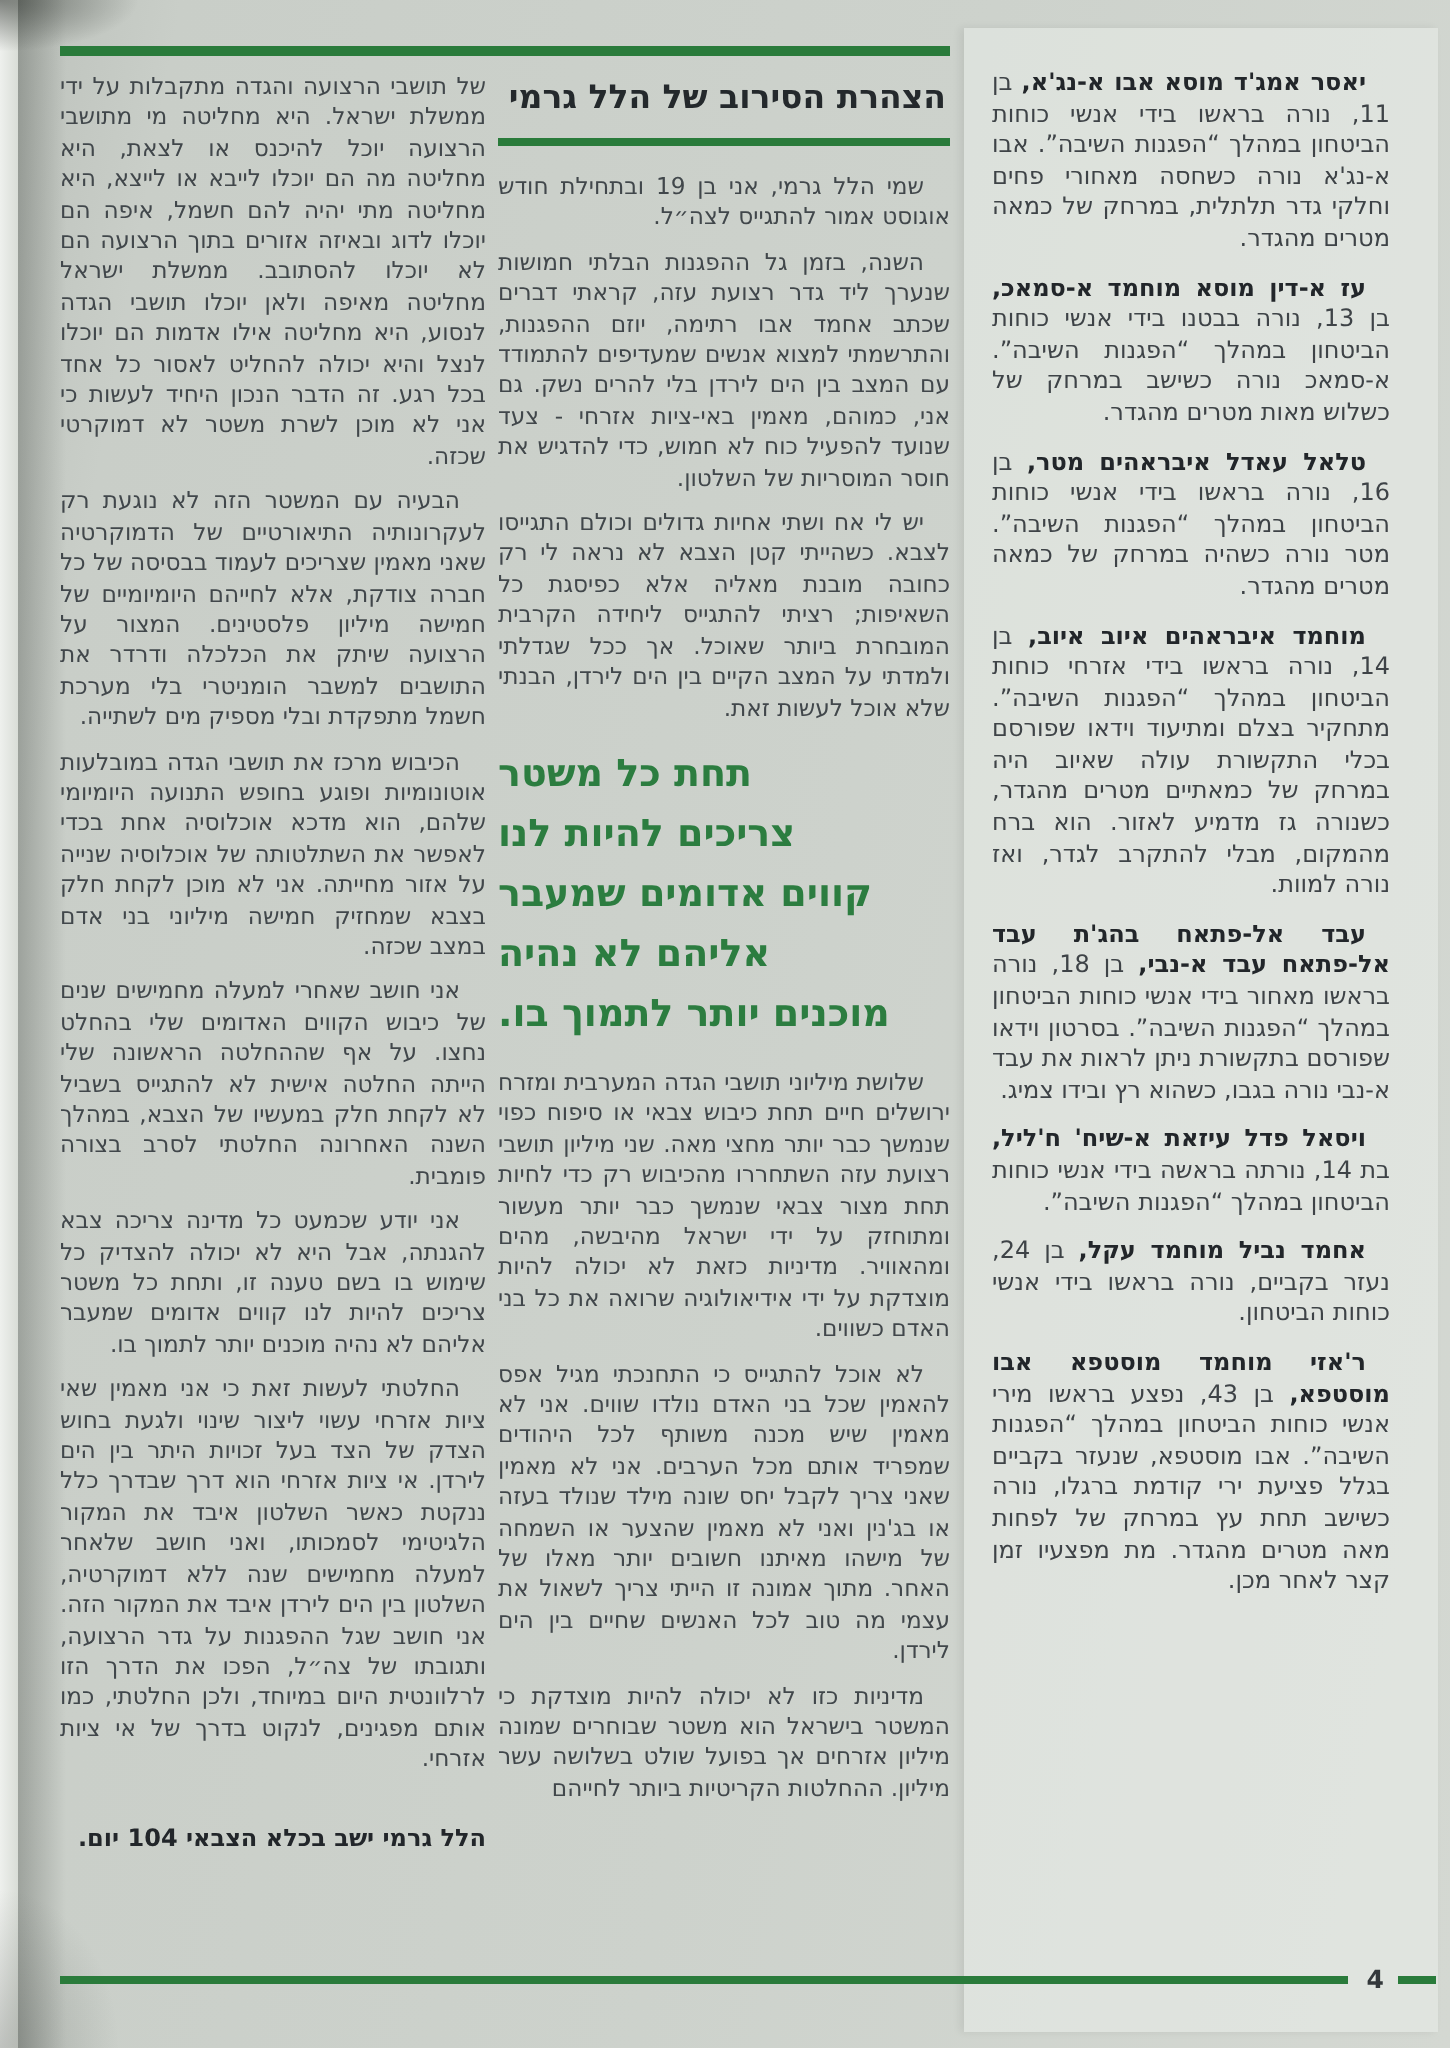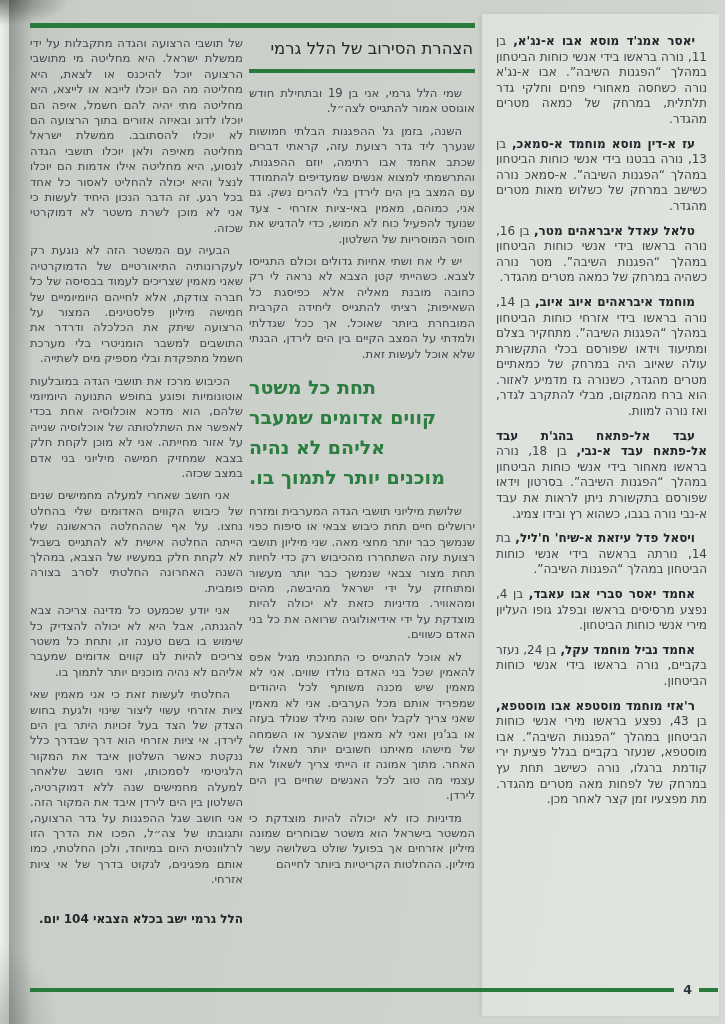--- a/index.html
+++ b/index.html
@@ -24,38 +24,38 @@
     background:radial-gradient(ellipse at 0% 100%,rgba(55,60,55,.25),rgba(55,60,55,0) 70%);}
 
   .rule{background:#2a7b3b;}
   .top-rule{position:absolute;left:30px;top:23px;width:445px;height:5px;}
 
   
   .sidebar{
     position:absolute;left:482px;top:14px;width:237px;height:1002px;
     background:rgba(240,243,239,.45);
     box-shadow:-2px 0 4px rgba(0,0,0,.07);
-    padding:20px 12px 0 14px;box-sizing:border-box;
+    padding:20px 24px 0 14px;box-sizing:border-box;
   }
   .entry{
     margin:0 0 9px;font-size:12px;line-height:15.6px;
     color:#3e4347;text-align:justify;text-indent:12px;
   }
   .entry-name{font-weight:bold;color:#22262a;}
 
   
   .col{position:absolute;color:#41474b;}
   .col p{
     margin:0 0 7px;font-size:11.6px;line-height:15.4px;
     text-align:justify;text-indent:13px;
   }
   .col-middle{left:249px;top:30px;width:226px;height:950px;overflow:hidden;}
   .col-left{left:30px;top:36px;width:213px;height:950px;overflow:hidden;}
   .title{
-    font-size:16.5px;font-weight:normal;color:#24292c;
+    font-size:16.5px;font-weight:bold;color:#24292c;
     margin:9px 2px 11px;text-align:right;
   }
   .title-rule{height:4px;margin:0 0 13px;}
   .quote{
     color:#2c7d40;font-weight:bold;font-size:19px;line-height:30px;
     text-align:left;margin:10px 0 12px;
   }
   .cont{text-indent:0 !important;}
   .footer-note{
     font-weight:bold;color:#22262a;text-indent:0 !important;
@@ -83,20 +83,21 @@
   <div class="rule top-rule"></div>
 
   <div class="col col-middle">
     <h1 class="title">הצהרת הסירוב של הלל גרמי</h1>
     <div class="rule title-rule"></div>
     <p>שמי הלל גרמי, אני בן 19 ובתחילת חודש אוגוסט אמור להתגייס לצה״ל.</p>
     <p>השנה, בזמן גל ההפגנות הבלתי חמושות שנערך ליד גדר רצועת עזה, קראתי דברים שכתב אחמד אבו רתימה, יוזם ההפגנות, והתרשמתי למצוא אנשים שמעדיפים להתמודד עם המצב בין הים לירדן בלי להרים נשק. גם אני, כמוהם, מאמין באי-ציות אזרחי - צעד שנועד להפעיל כוח לא חמוש, כדי להדגיש את חוסר המוסריות של השלטון.</p>
     <p>יש לי אח ושתי אחיות גדולים וכולם התגייסו לצבא. כשהייתי קטן הצבא לא נראה לי רק כחובה מובנת מאליה אלא כפיסגת כל השאיפות; רציתי להתגייס ליחידה הקרבית המובחרת ביותר שאוכל. אך ככל שגדלתי ולמדתי על המצב הקיים בין הים לירדן, הבנתי שלא אוכל לעשות זאת.</p>
     <div class="quote">
       <div>תחת כל משטר</div>
+      <div>צריכים להיות לנו</div>
       <div>קווים אדומים שמעבר</div>
       <div>אליהם לא נהיה</div>
       <div>מוכנים יותר לתמוך בו.</div>
     </div>
     <p>שלושת מיליוני תושבי הגדה המערבית ומזרח ירושלים חיים תחת כיבוש צבאי או סיפוח כפוי שנמשך כבר יותר מחצי מאה. שני מיליון תושבי רצועת עזה השתחררו מהכיבוש רק כדי לחיות תחת מצור צבאי שנמשך כבר יותר מעשור ומתוחזק על ידי ישראל מהיבשה, מהים ומהאוויר. מדיניות כזאת לא יכולה להיות מוצדקת על ידי אידיאולוגיה שרואה את כל בני האדם כשווים.</p>
     <p>לא אוכל להתגייס כי התחנכתי מגיל אפס להאמין שכל בני האדם נולדו שווים. אני לא מאמין שיש מכנה משותף לכל היהודים שמפריד אותם מכל הערבים. אני לא מאמין שאני צריך לקבל יחס שונה מילד שנולד בעזה או בג'נין ואני לא מאמין שהצער או השמחה של מישהו מאיתנו חשובים יותר מאלו של האחר. מתוך אמונה זו הייתי צריך לשאול את עצמי מה טוב לכל האנשים שחיים בין הים לירדן.</p>
     <p>מדיניות כזו לא יכולה להיות מוצדקת כי המשטר בישראל הוא משטר שבוחרים שמונה מיליון אזרחים אך בפועל שולט בשלושה עשר מיליון. ההחלטות הקריטיות ביותר לחייהם</p>
   </div>
 
   <div class="col col-left">
@@ -109,21 +110,20 @@
     <p class="footer-note">הלל גרמי ישב בכלא הצבאי 104 יום.</p>
   </div>
 
   <div class="sidebar">
     <p class="entry"><span class="entry-name">יאסר אמג'ד מוסא אבו א-נג'א,</span> <span>בן 11, נורה בראשו בידי אנשי כוחות הביטחון במהלך “הפגנות השיבה”. אבו א-נג'א נורה כשחסה מאחורי פחים וחלקי גדר תלתלית, במרחק של כמאה מטרים מהגדר.</span></p>
     <p class="entry"><span class="entry-name">עז א-דין מוסא מוחמד א-סמאכ,</span> <span>בן 13, נורה בבטנו בידי אנשי כוחות הביטחון במהלך “הפגנות השיבה”. א-סמאכ נורה כשישב במרחק של כשלוש מאות מטרים מהגדר.</span></p>
     <p class="entry"><span class="entry-name">טלאל עאדל איבראהים מטר,</span> <span>בן 16, נורה בראשו בידי אנשי כוחות הביטחון במהלך “הפגנות השיבה”. מטר נורה כשהיה במרחק של כמאה מטרים מהגדר.</span></p>
     <p class="entry"><span class="entry-name">מוחמד איבראהים איוב איוב,</span> <span>בן 14, נורה בראשו בידי אזרחי כוחות הביטחון במהלך “הפגנות השיבה”. מתחקיר בצלם ומתיעוד וידאו שפורסם בכלי התקשורת עולה שאיוב היה במרחק של כמאתיים מטרים מהגדר, כשנורה גז מדמיע לאזור. הוא ברח מהמקום, מבלי להתקרב לגדר, ואז נורה למוות.</span></p>
     <p class="entry"><span class="entry-name">עבד אל-פתאח בהג'ת עבד אל-פתאח עבד א-נבי,</span> <span>בן 18, נורה בראשו מאחור בידי אנשי כוחות הביטחון במהלך “הפגנות השיבה”. בסרטון וידאו שפורסם בתקשורת ניתן לראות את עבד א-נבי נורה בגבו, כשהוא רץ ובידו צמיג.</span></p>
     <p class="entry"><span class="entry-name">ויסאל פדל עיזאת א-שיח' ח'ליל,</span> <span>בת 14, נורתה בראשה בידי אנשי כוחות הביטחון במהלך “הפגנות השיבה”.</span></p>
-    <p class="entry"><span class="entry-name">אחמד יאסר סברי אבו עאבד,</span> <span>בן 4, נפצע מרסיסים בראשו ובפלג גופו העליון מירי אנשי כוחות הביטחון.</span></p>
     <p class="entry"><span class="entry-name">אחמד נביל מוחמד עקל,</span> <span>בן 24, נעזר בקביים, נורה בראשו בידי אנשי כוחות הביטחון.</span></p>
     <p class="entry"><span class="entry-name">ר'אזי מוחמד מוסטפא אבו מוסטפא,</span> <span>בן 43, נפצע בראשו מירי אנשי כוחות הביטחון במהלך “הפגנות השיבה”. אבו מוסטפא, שנעזר בקביים בגלל פציעת ירי קודמת ברגלו, נורה כשישב תחת עץ במרחק של לפחות מאה מטרים מהגדר. מת מפצעיו זמן קצר לאחר מכן.</span></p>
   </div>
 
   <div class="footer-row">
     <div class="rule rule-long"></div>
     <div class="page-num">4</div>
     <div class="rule rule-short"></div>
   </div>
 </div>

